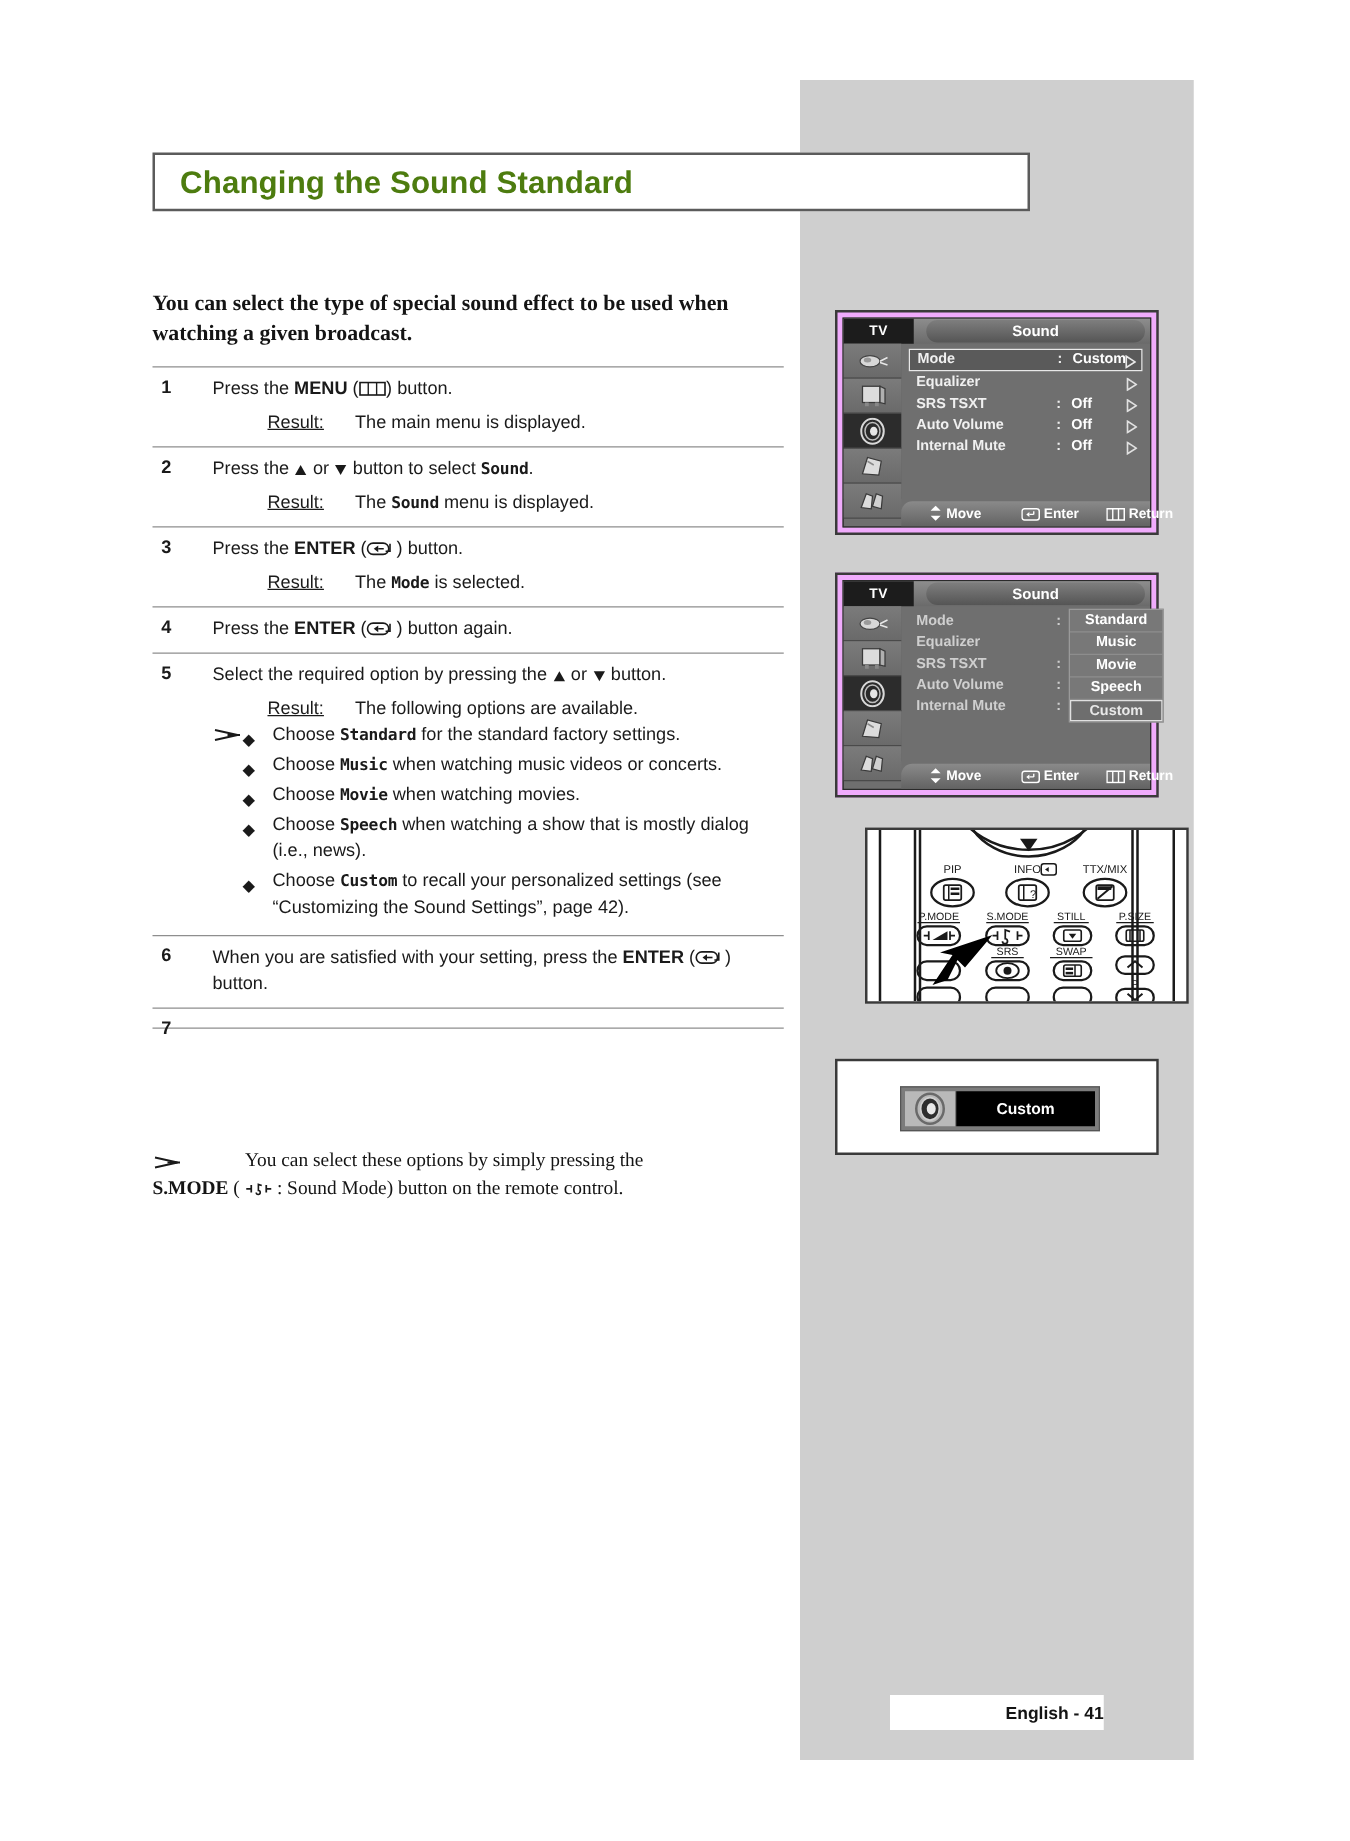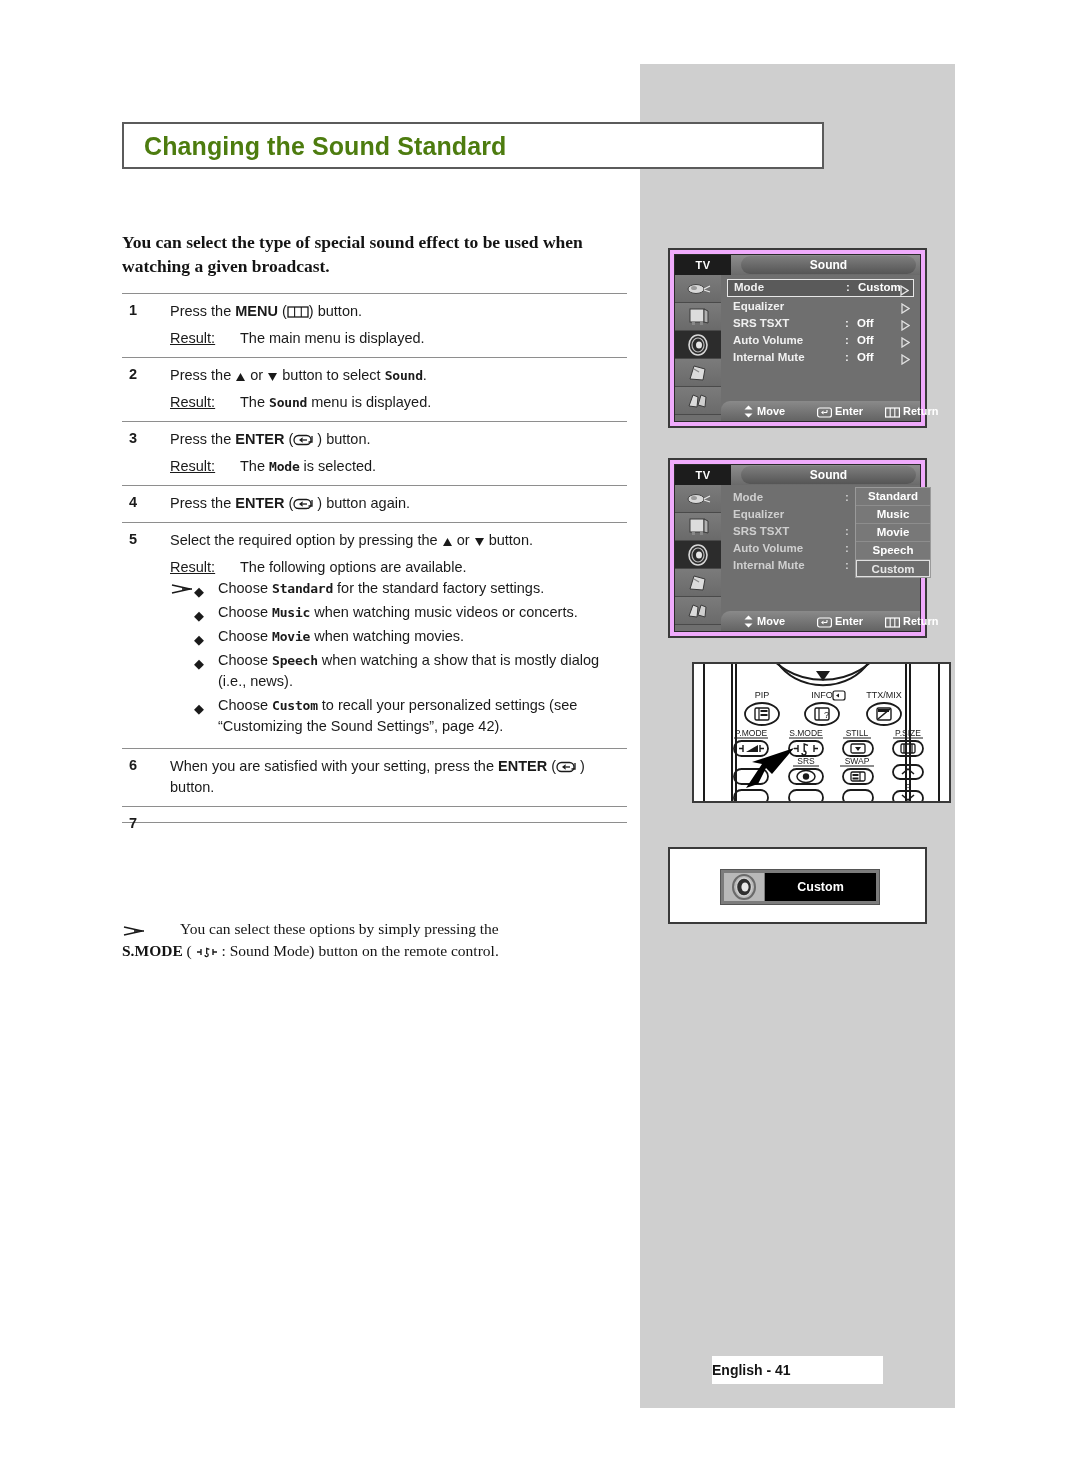--- a/index.html
+++ b/index.html
@@ -21,21 +21,21 @@
          font-family:"Liberation Serif", serif;font-weight:bold;
          font-size:17.5px;line-height:24px;color:#141414;margin-top:12px;}
 
   
   .steps{position:absolute;left:122px;top:293px;width:505px;}
   .rule{height:0;border-top:1.6px solid #8e8e8e;}
   .step{position:relative;padding:7px 0 8px 0;}
   .step .num{position:absolute;left:0px;top:8px;width:22px;text-align:center;
              font-size:14.5px;font-weight:bold;}
   .step .body{margin-left:48px;font-size:14.5px;line-height:21px;}
-  .result{margin-top:6px;position:relative;}
+  .result{margin-top:6px;position:relative;margin-left:44px;}
   .result .lbl{position:absolute;left:0;top:0;text-decoration:underline;font-size:14.5px;}
   .result .val{margin-left:70px;font-size:14.5px;}
   b.bold{font-weight:bold;}
   code,.mono{font-family:"DejaVu Sans Mono", monospace;font-size:13px;font-weight:bold;
              letter-spacing:-.2px;}
 
   
   .gl{display:inline-block;vertical-align:-2px;}
   .gl svg{display:block;}
 
@@ -43,21 +43,21 @@
   .optline{text-align:center;margin:9px 0 6px 0;}
   .optline span{font-family:"DejaVu Sans Mono", monospace;font-size:13.5px;font-weight:bold;}
   .bul{position:relative;margin:0 0 3px 0;padding-left:48px;font-size:14.5px;line-height:21px;}
   .bul .dia{position:absolute;left:24px;top:3px;font-size:13px;}
   .arrowmark{position:absolute;left:0px;top:2px;width:26px;}
 
   
   .note{position:absolute;left:122px;top:918px;width:520px;font-family:"Liberation Serif", serif;
         font-size:15.5px;line-height:22px;color:#141414;}
   .note .am{position:absolute;left:0;top:3px;}
-  .note .tx{margin-left:58px;}
+  .note .tx{margin-left:74px;}
 
   
   .osd-wrap{position:absolute;background:#f0abfc;border:2px solid #3a3a3a;box-sizing:border-box;}
   .osd{position:absolute;left:4px;top:4px;right:4px;bottom:4px;background:#6f6f6f;
        border:1px solid #2a2a2a;box-sizing:border-box;}
   .osd-top{position:absolute;left:0;top:0;right:0;height:20px;
            background:linear-gradient(#8d8d8d,#6a6a6a);}
   .osd-tv{position:absolute;left:0;top:0;width:56px;height:20px;background:#1c1c1c;
           color:#fff;font-size:11px;font-weight:bold;text-align:center;line-height:20px;
           letter-spacing:.5px;}
@@ -103,21 +103,21 @@
   .banner-box{position:absolute;left:668px;top:847px;width:259px;height:77px;
               background:#fff;border:2px solid #3a3a3a;box-sizing:border-box;}
   .banner{position:absolute;left:50px;top:20px;width:160px;height:36px;background:#7c7c7c;
           border:1px solid #555;box-sizing:border-box;}
   .banner .spk{position:absolute;left:3px;top:3px;width:40px;height:28px;background:#b9b9b9;}
   .banner .lbl{position:absolute;left:44px;top:3px;right:3px;bottom:3px;background:#000;
                color:#fff;font-size:12.5px;font-weight:bold;text-align:center;line-height:28px;}
 
   
   .footer{position:absolute;left:712px;top:1356px;width:171px;height:28px;background:#fff;
-          color:#141414;font-size:14px;font-weight:bold;text-align:left;line-height:28px;}
+          color:#141414;font-size:14px;font-weight:bold;text-align:right;line-height:28px;}
 </style>
 </head>
 <body>
 
 <div class="grey-band"></div>
 
 <div class="title-box">
   <div class="t">Changing the Sound Standard</div>
 </div>
 

